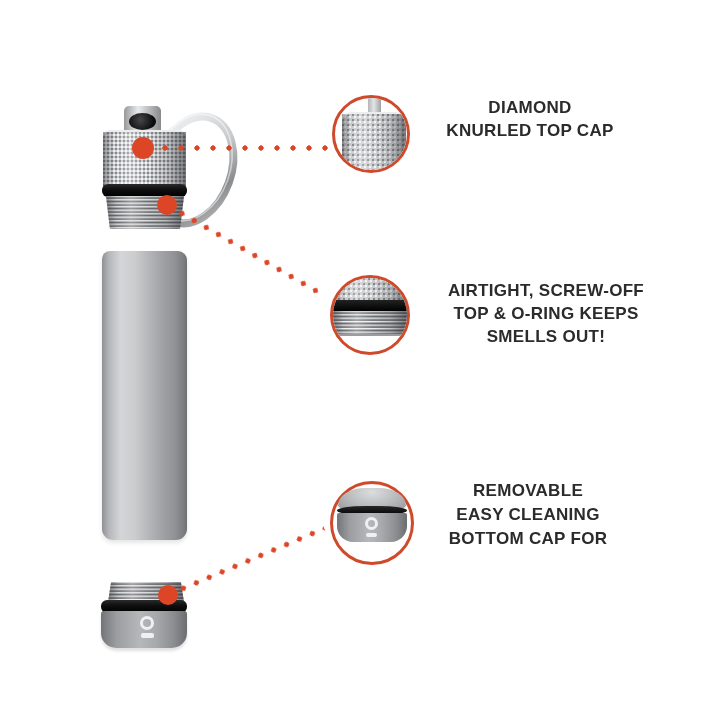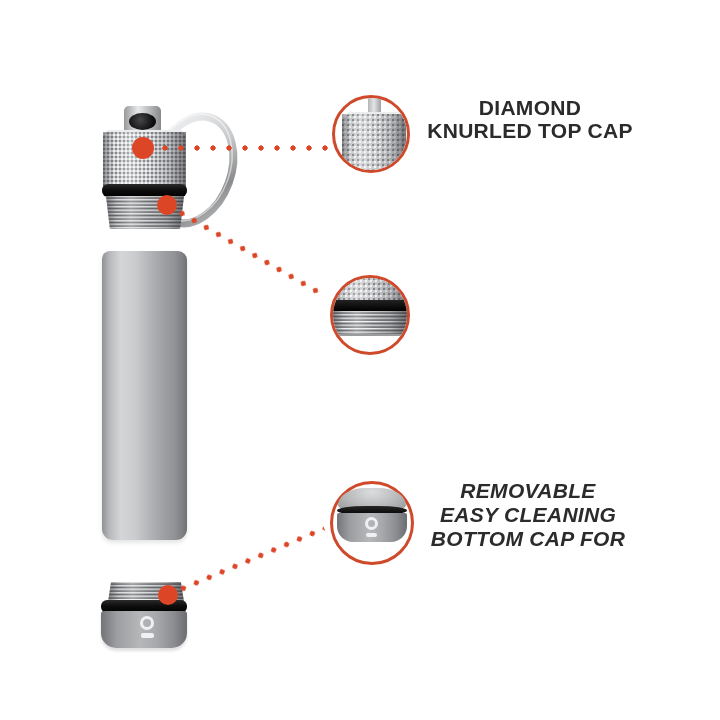--- a/index.html
+++ b/index.html
@@ -60,21 +60,21 @@
   
   .callout{
     position:absolute;border:3px solid var(--ring);border-radius:50%;
     background:#ffffff;box-sizing:border-box;z-index:4;
   }
   .clip{overflow:hidden;}
 
   
   .label{
     position:absolute;z-index:5;text-align:center;color:var(--ink);
-    font-weight:bold;font-size:21px;line-height:23px;letter-spacing:0.3px;
+    font-weight:bold;font-size:17px;line-height:23px;letter-spacing:0.3px;
   }
   .label span{display:block;}
 
   
   .logo-ring{position:absolute;box-sizing:border-box;border:3px solid #eff0f2;border-radius:50%;}
   .logo-bar{position:absolute;background:#eff0f2;border-radius:2px;}
 </style>
 </head>
 <body>
 
@@ -173,20 +173,25 @@
         <div class="logo-bar" style="left:29px;top:20px;width:11px;height:4px;"></div>
       </div>
     </div>
   </div>
 
   <div class="label" style="left:400px;top:96px;width:260px;">
     <span>DIAMOND</span>
     <span>KNURLED TOP CAP</span>
   </div>
 
+  <div class="label" style="left:416px;top:279px;width:260px;">
+    <span>AIRTIGHT, SCREW-OFF</span>
+    <span>TOP &amp; O-RING KEEPS</span>
+    <span>SMELLS OUT!</span>
+  </div>
 
-  <div class="label" style="left:398px;top:479px;width:260px;line-height:24px;font-style:italic;">
+  <div class="label" style="left:398px;top:479px;width:260px;line-height:24px;">
     <span>REMOVABLE</span>
     <span>EASY CLEANING</span>
     <span>BOTTOM CAP FOR</span>
   </div>
 
 </div>
 
 </body></html>

